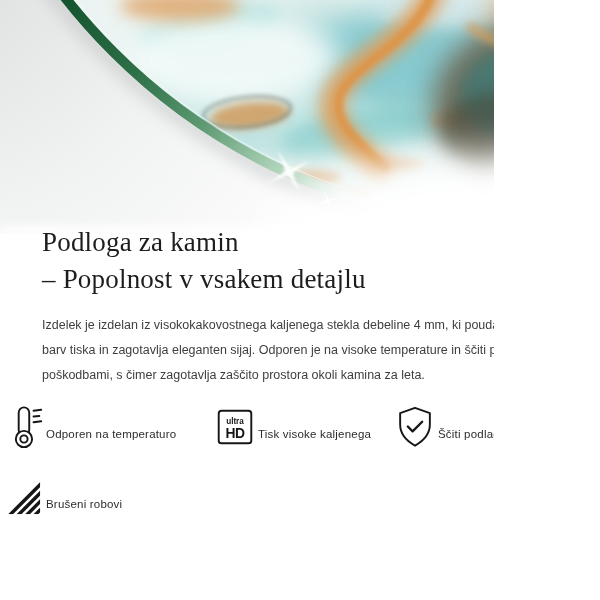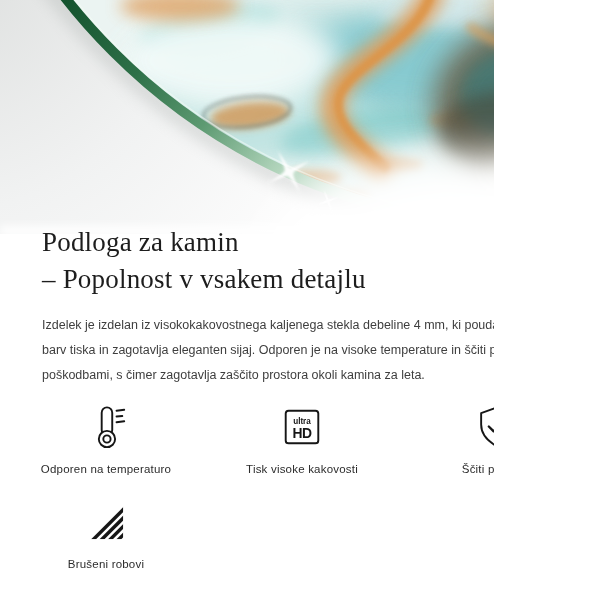--- a/index.html
+++ b/index.html
@@ -5,21 +5,21 @@
   html,body{margin:0;padding:0;background:#fff;}
   .page{position:relative;width:494px;height:600px;overflow:hidden;background:#ffffff;
         font-family:"Liberation Sans",sans-serif;}
   .hero{position:absolute;top:0;left:0;width:600px;height:234px;}
   .heading{position:absolute;left:42px;top:224px;font-family:"Liberation Serif",serif;
            font-size:27px;line-height:37px;color:#1d1d1d;font-weight:400;letter-spacing:.2px;}
   .desc{position:absolute;left:42px;top:313px;width:535px;font-size:12.5px;line-height:25px;
         color:#3e3e3e;}
   .features{position:absolute;left:0;top:404px;width:600px;display:grid;
             grid-template-columns:212px 180px 208px;row-gap:24px;}
-  .feature{display:flex;flex-direction:column;align-items:center;}
+  .feature{display:flex;align-items:center;}
   .feature .iconbox{height:46px;display:flex;align-items:center;justify-content:center;}
   .feature .label{margin-top:13px;font-size:11.5px;color:#2c2c2c;letter-spacing:.2px;white-space:nowrap;}
   .ico{stroke:#161616;fill:none;stroke-width:2;}
   svg text{font-family:"Liberation Sans",sans-serif;}
 </style>
 </head>
 <body>
 
 <div class="page">
 
@@ -138,21 +138,21 @@
     </div>
 
     <div class="feature">
       <div class="iconbox">
         <svg width="46" height="46" viewBox="0 0 48 48">
           <rect class="ico" x="7" y="7" width="34" height="34" rx="3" stroke-width="2.6"></rect>
           <text x="24" y="20.5" text-anchor="middle" font-size="8.5" font-weight="700" fill="#161616">ultra</text>
           <text x="24" y="35" text-anchor="middle" font-size="14.5" font-weight="700" letter-spacing="-0.5" fill="#161616">HD</text>
         </svg>
       </div>
-      <div class="label">Tisk visoke kakovosti</div>
+      <div class="label">Tisk visoke kaljenega</div>
     </div>
 
     <div class="feature">
       <div class="iconbox">
         <svg width="46" height="46" viewBox="0 0 48 48">
           <g class="ico" stroke-linejoin="round" stroke-linecap="round">
             <path d="M24 4 L39.5 9.5 V21.5 C39.5 31.5 33 38.5 24 43.5 C15 38.5 8.5 31.5 8.5 21.5 V9.5 Z"></path>
             <path d="M16.5 23.5 L21.5 28.5 L31.5 18.5" stroke-width="2.4"></path>
           </g>
         </svg>

